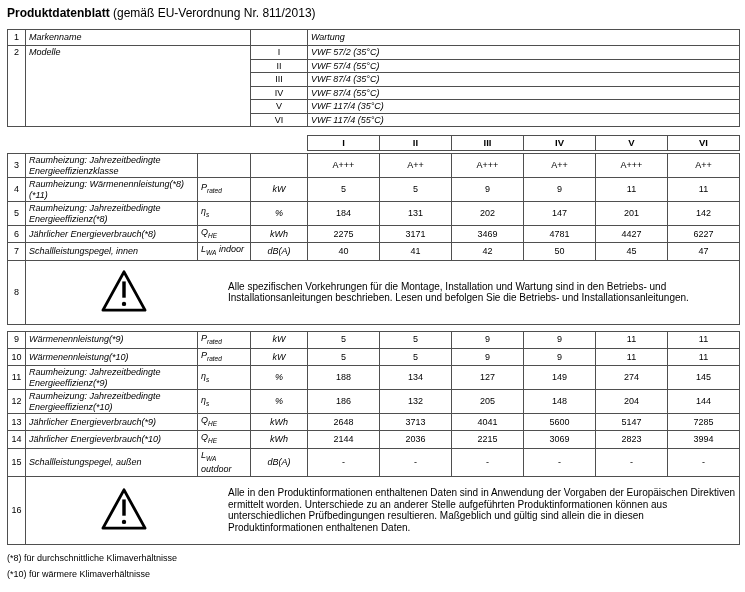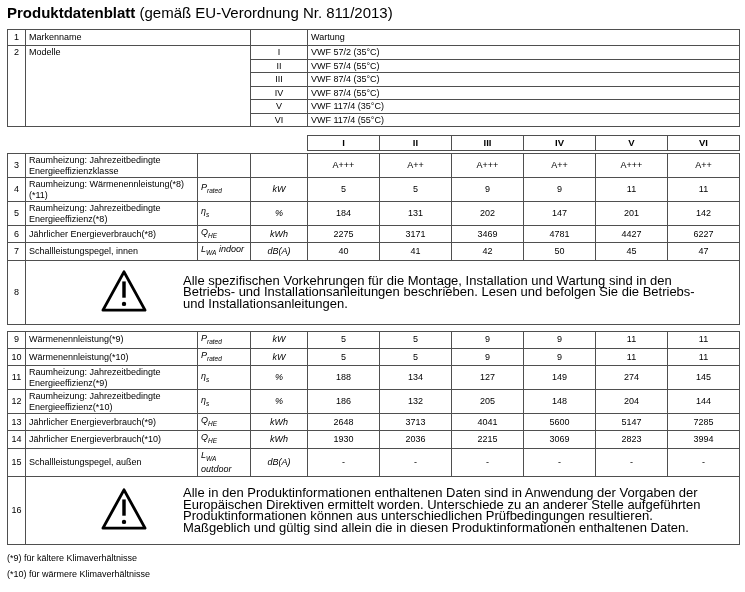--- a/index.html
+++ b/index.html
@@ -2,46 +2,46 @@
 <html><head>
 <meta charset="utf-8">
 <style>
   * { margin:0; padding:0; box-sizing:border-box; }
   html,body { background:#fff; }
   body {
     width:745px; height:592px; overflow:hidden;
     font-family:"Liberation Sans", sans-serif; color:#000;
     padding:5px 7px 0 7px;
   }
-  .title { font-size:15px; line-height:16px; margin-bottom:8px; }
+  .title { font-size:12px; line-height:16px; margin-bottom:8px; }
   .title b { font-weight:bold; }
 
   table { border-collapse:collapse; table-layout:fixed; }
   td {
     border:1px solid #4f4f4f; font-size:9px; line-height:10.5px;
     padding:1px 2px; overflow:hidden; vertical-align:middle;
   }
   .num   { text-align:center; }
-  .label { padding-left:3px; }
+  .label { padding-left:3px;font-style:italic; }
   .c     { text-align:center; }
   .sym   { font-style:italic; padding-left:3px; }
   .sym sub { font-size:6.5px; font-style:italic; }
   .unit  { font-style:italic; text-align:center; }
 
   #info-table { width:732px; margin-bottom:8px; }
   #header-strip { width:432px; margin-left:300px; margin-bottom:2px; }
   #header-strip td { font-weight:bold; font-size:9.5px; text-align:center; height:15px; }
   .ratings { width:732px; }
   #ratings-1 { margin-bottom:6px; }
   #ratings-2 { margin-bottom:8px; }
 
   .warn-cell { padding:2px 2px; }
   .warn-inner { display:flex; align-items:center; }
   .warn-tri { margin-left:72px; flex:0 0 auto; display:block; }
-  .warn-text { margin-left:35px; width:528px; font-size:13px; line-height:11.5px; }
+  .warn-text { margin-left:80px; width:528px; font-size:10px; line-height:11.5px; }
 
   .footnotes { margin-top:2px; }
   .footnote { font-size:9px; line-height:11px; margin-bottom:5.5px; width:731px; }
 </style>
 </head>
 <body>
 
 <div class="title"><b>Produktdatenblatt</b><span> (gemäß EU-Verordnung Nr. 811/2013)</span></div>
 
 <table id="info-table">
@@ -270,21 +270,21 @@
         <td class="c">4041</td>
         <td class="c">5600</td>
         <td class="c">5147</td>
         <td class="c">7285</td>
       </tr>
       <tr style="height: 15px; margin-left: 40px;">
         <td class="num">14</td>
         <td class="label">Jährlicher Energieverbrauch(*10)</td>
         <td class="sym"><span>Q</span><sub>HE</sub></td>
         <td class="unit">kWh</td>
-        <td class="c">1930</td>
+        <td class="c">2144</td>
         <td class="c">2036</td>
         <td class="c">2215</td>
         <td class="c">3069</td>
         <td class="c">2823</td>
         <td class="c">3994</td>
       </tr>
       <tr style="height: 15px;">
         <td class="num">15</td>
         <td class="label">Schallleistungspegel, außen</td>
         <td class="sym"><span>L</span><sub>WA</sub><span> outdoor</span></td>
@@ -306,15 +306,15 @@
                 <circle cx="25" cy="36.5" r="2.3" fill="#000"></circle>
               </svg></span>
             <div class="warn-text">Alle in den Produktinformationen enthaltenen Daten sind in Anwendung der Vorgaben der Europäischen Direktiven ermittelt worden. Unterschiede zu an anderer Stelle aufgeführten Produktinformationen können aus unterschiedlichen Prüfbedingungen resultieren. Maßgeblich und gültig sind allein die in diesen Produktinformationen enthaltenen Daten.</div>
           </div>
         </td>
       </tr>
     </tbody>
 </table>
 
 <div class="footnotes" id="footnotes">
-    <div class="footnote">(*9) für kältere Klimaverhältnisse</div>
+    <div class="footnote">(*8) für durchschnittliche Klimaverhältnisse</div>
     <div class="footnote">(*10) für wärmere Klimaverhältnisse</div>
   </div>
 
 </body></html>

